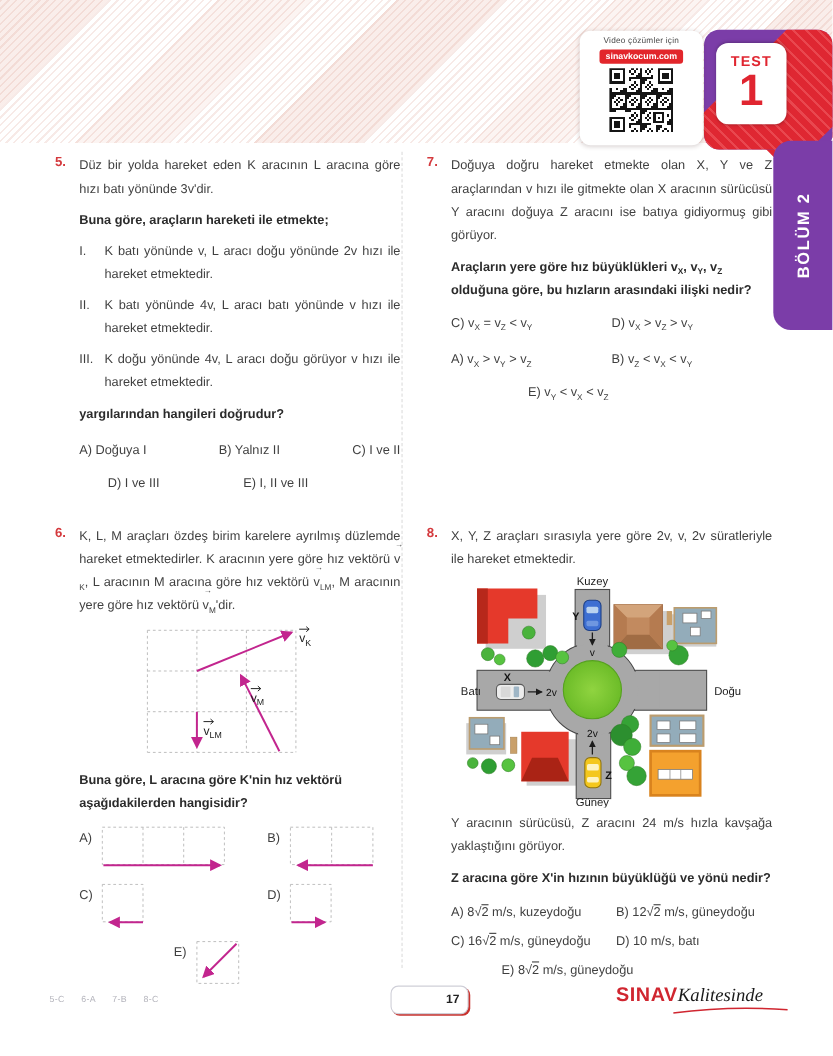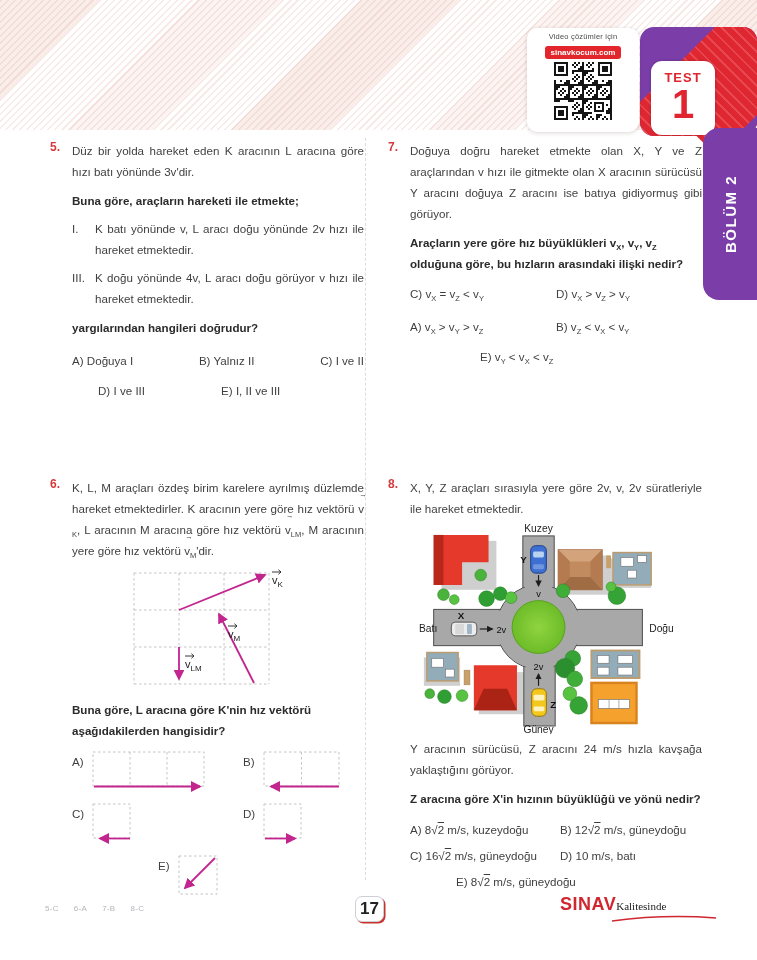--- a/index.html
+++ b/index.html
@@ -15,21 +15,21 @@
     border-radius:10px;box-shadow:0 1px 4px rgba(60,30,30,.18);text-align:center;padding-top:4px;box-sizing:border-box;z-index:3;}
   .video-txt{font-size:7.5px;color:#4a4a4a;letter-spacing:.2px;}
   .site-badge{display:inline-block;background:#e2262b;color:#fff;font-weight:bold;font-size:8px;
     padding:2px 6px;border-radius:3px;margin-top:2px;}
   .qr-svg{display:block;margin:3px auto 0 auto;}
   
   .purple-card{position:absolute;left:640px;top:27px;width:117px;height:109px;background:#7b3da8;
     border-radius:14px;overflow:hidden;z-index:2;}
   .ribbon{position:absolute;left:-20px;top:14px;width:200px;height:92px;border-radius:20px;
     transform:rotate(-45deg);background:repeating-linear-gradient(90deg,#df2732 0 6px,#e9474f 6px 8px);}
-  .test-box{position:absolute;left:11px;top:34px;width:64px;height:74px;background:#fff;border-radius:11px;
+  .test-box{position:absolute;left:11px;top:12px;width:64px;height:74px;background:#fff;border-radius:11px;
     text-align:center;box-shadow:0 0 3px rgba(0,0,0,.25);}
   .test-word{color:#e02530;font-weight:bold;font-size:13px;letter-spacing:1px;margin-top:9px;}
   .test-num{color:#e02530;font-weight:bold;font-size:40px;line-height:0.95;}
   .tab-ribbon{position:absolute;left:692px;top:90px;width:84px;height:48px;transform:rotate(-45deg);
     background:repeating-linear-gradient(90deg,#df2732 0 5px,#ee5259 5px 7px);z-index:1;}
   .section-tab{position:absolute;left:703px;top:128px;width:54px;height:172px;background:#7b3da8;
     border-radius:16px 0 0 16px;z-index:2;display:flex;align-items:center;justify-content:center;}
   .tab-text{writing-mode:vertical-rl;transform:rotate(180deg);color:#fff;font-weight:bold;
     font-size:15px;letter-spacing:1.5px;}
   
@@ -66,24 +66,24 @@
   
   .map{display:block;margin:4px 0 4px 8px;}
   .mlab{font-size:10.5px;fill:#1d1d1d;}
   .clab{font-size:10px;fill:#111;font-weight:bold;}
   .slab{font-size:9.5px;fill:#111;}
   .win{fill:#fff;stroke:#777;stroke-width:0.7;}
   
   .akey{position:absolute;left:45px;top:904px;display:flex;gap:15px;font-size:8px;color:#b4b4bc;letter-spacing:.3px;}
   .pagebox{position:absolute;left:355px;top:896px;width:27px;height:24px;background:#fff;
     border:1px solid #cfcfd8;border-radius:7px;box-shadow:1.5px 1.5px 0 #c8332f;
-    display:flex;align-items:center;justify-content:center;font-weight:bold;font-size:17px;color:#222;}
+    display:flex;align-items:center;justify-content:center;font-weight:bold;font-size:11px;color:#222;padding-left:42px;}
   .logo{position:absolute;left:560px;top:894px;white-space:nowrap;}
   .logo-sinav{color:#d02630;font-weight:bold;font-size:18px;letter-spacing:.5px;}
-  .logo-kalite{font-family:"Liberation Serif","DejaVu Serif",serif;font-size:11px;color:#1a1a1a;}
+  .logo-kalite{font-family:"Liberation Serif","DejaVu Serif",serif;font-style:italic;font-size:17px;color:#1a1a1a;}
   .swoosh{position:absolute;left:52px;top:20px;}
 </style>
 </head>
 <body>
 
 <div class="page">
 
   <div class="stripes"></div>
 
   <div class="qr-card">
@@ -121,20 +121,24 @@
   <div class="divider"></div>
 
   <section class="q" style="left:45px;top:140px;">
     <span class="qnum">5.</span>
     <div class="qbody">
       <p class="jt">Düz bir yolda hareket eden K aracının L aracına göre hızı batı yönünde 3v'dir.</p>
       <p class="bold mt">Buna göre, araçların hareketi ile etmekte;</p>
       <div class="item">
         <span class="rom">I.</span>
         <p class="jt itx">K batı yönünde v, L aracı doğu yönünde 2v hızı ile hareket etmektedir.</p>
+      </div>
+      <div class="item">
+        <span class="rom">II.</span>
+        <p class="jt itx">K batı yönünde 4v, L aracı batı yönünde v hızı ile hareket etmektedir.</p>
       </div>
       <div class="item">
         <span class="rom">III.</span>
         <p class="jt itx">K doğu yönünde 4v, L aracı doğu görüyor v hızı ile hareket etmektedir.</p>
       </div>
       <p class="bold mt">yargılarından hangileri doğrudur?</p>
       <div class="optrow sb">
         <span class="opt"><span>A)</span> <span>Doğuya I</span></span>
         <span class="opt"><span>B)</span> <span>Yalnız II</span></span>
         <span class="opt"><span>C)</span> <span>I ve II</span></span>

